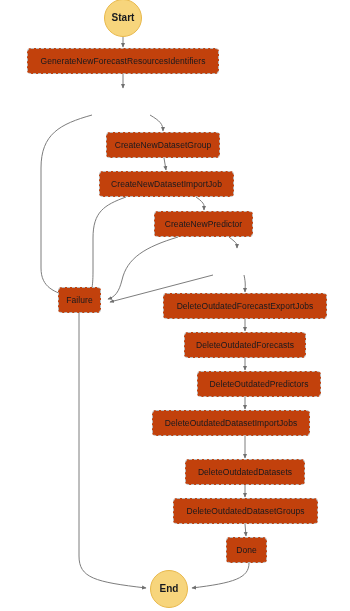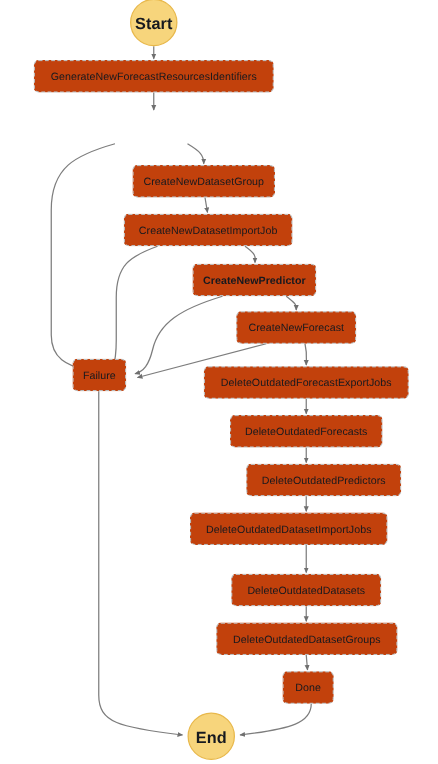--- a/index.html
+++ b/index.html
@@ -37,21 +37,21 @@
     font-size: 8.5px;
     letter-spacing: 0.05px;
     white-space: nowrap;
     z-index: 2;
   }
   .node.terminal {
     border: 1px solid #e8b84b;
     background: #f7d57c;
     border-radius: 50%;
     font-weight: bold;
-    font-size: 13px;
+    font-size: 10px;
     color: #16191f;
   }
   .node-label {
     display: block;
     line-height: 1;
   }
 </style>
 </head>
 <body>
 
@@ -110,27 +110,24 @@
 
 
   <div class="node" style="left:106px; top:132px; width:114px; height:26px;">
     <span class="node-label">CreateNewDatasetGroup</span>
   </div>
 
   <div class="node" style="left:99px; top:171px; width:135px; height:26px;">
     <span class="node-label">CreateNewDatasetImportJob</span>
   </div>
 
-  <div class="node" style="left:154px; top:211px; width:99px; height:26px;font-weight:bold;">
+  <div class="node" style="left:154px; top:211px; width:99px; height:26px;">
     <span class="node-label">CreateNewPredictor</span>
   </div>
 
-  <div class="node" style="left:189px; top:249px; width:96px; height:26px;">
-    <span class="node-label">CreateNewForecast</span>
-  </div>
 
   <div class="node" style="left:58px; top:287px; width:43px; height:26px;">
     <span class="node-label">Failure</span>
   </div>
 
   <div class="node" style="left:163px; top:293px; width:164px; height:26px;">
     <span class="node-label">DeleteOutdatedForecastExportJobs</span>
   </div>
 
   <div class="node" style="left:184px; top:332px; width:122px; height:26px;">

